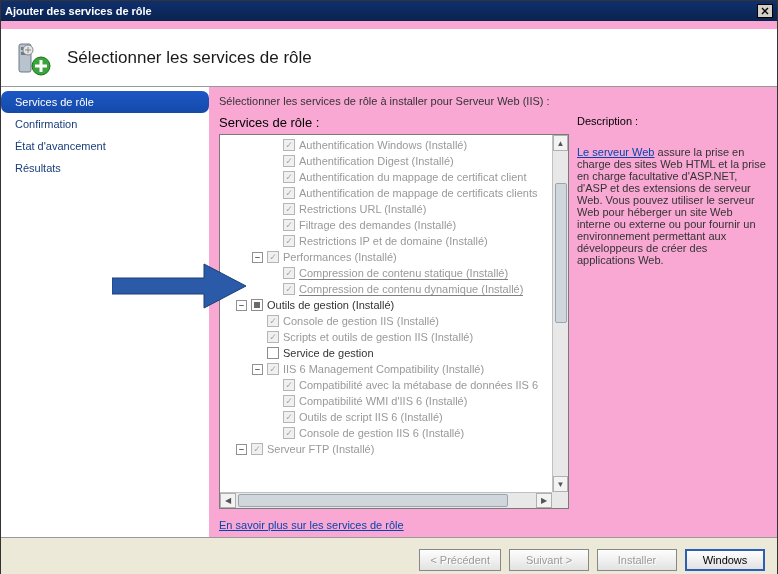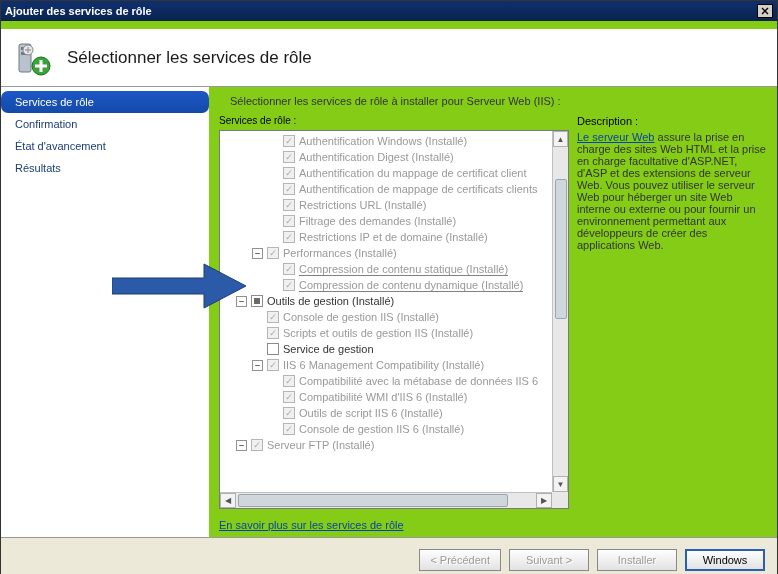--- a/index.html
+++ b/index.html
@@ -7,21 +7,21 @@
     margin: 0;
     font-family: Tahoma, "Segoe UI", Arial, sans-serif;
     background: #a4a4a4;
     width: 778px;
     height: 574px;
     overflow: hidden;
   }
   .window {
     width: 778px;
     height: 574px;
-    background: #84cc16;
+    background: #f9a8d4;
     border: 1px solid #333;
     box-shadow: 0 0 0 1px #888;
   }
   .titlebar {
     background: linear-gradient(#0f2f6e, #0a244f);
     color: #fff;
     height: 20px;
     font-size: 11px;
     font-weight: bold;
     display: flex;
@@ -76,24 +76,24 @@
     color: #fff;
     border-radius: 7px;
   }
   .main {
     flex: 1;
     padding: 8px 10px 6px 10px;
     display: flex;
     flex-direction: column;
     overflow: hidden;
   }
-  .intro { font-size: 11px; margin-bottom: 8px; color: #333; margin-left: 11px; }
+  .intro { font-size: 11px; margin-bottom: 8px; color: #333; }
   .columns { display: flex; flex: 1; gap: 8px; overflow: hidden; }
   .treecol { flex: 1; display: flex; flex-direction: column; min-width: 0; }
-  .treecol-label { font-size: 10px; margin-bottom: 4px; }
+  .treecol-label { font-size: 13px; margin-bottom: 4px; }
   .tree-outer {
     flex: 1;
     border: 1px solid #7a7a7a;
     background: #fff;
     position: relative;
     overflow: hidden;
   }
   .tree {
     position: absolute;
     inset: 0 16px 16px 0;
@@ -183,21 +183,21 @@
     border-color: #b5b5b5;
   }
   .chk.half::after {
     content:"";
     width:6px;height:6px;background:#6b6b6b;
   }
   .chk.half { color: transparent; }
   .row.disabled .lbl { color: #999; }
   .row .lbl.underline { border-bottom: 1px solid #808080; }
   .desccol { width: 190px; font-size: 11px; }
-  .desccol .dl { margin-bottom: 4px; }
+  .desccol .dl { margin-bottom: 19px; }
   .desccol .dt { color: #333; }
   .desccol a { color: #0645ad; }
   .learnmore { margin-top: 10px; font-size: 11px; }
   .learnmore a { color: #0645ad; }
   .footer {
     height: 44px;
     background: #ece9d8;
     border-top: 1px solid #999;
     display: flex;
     align-items: center;

